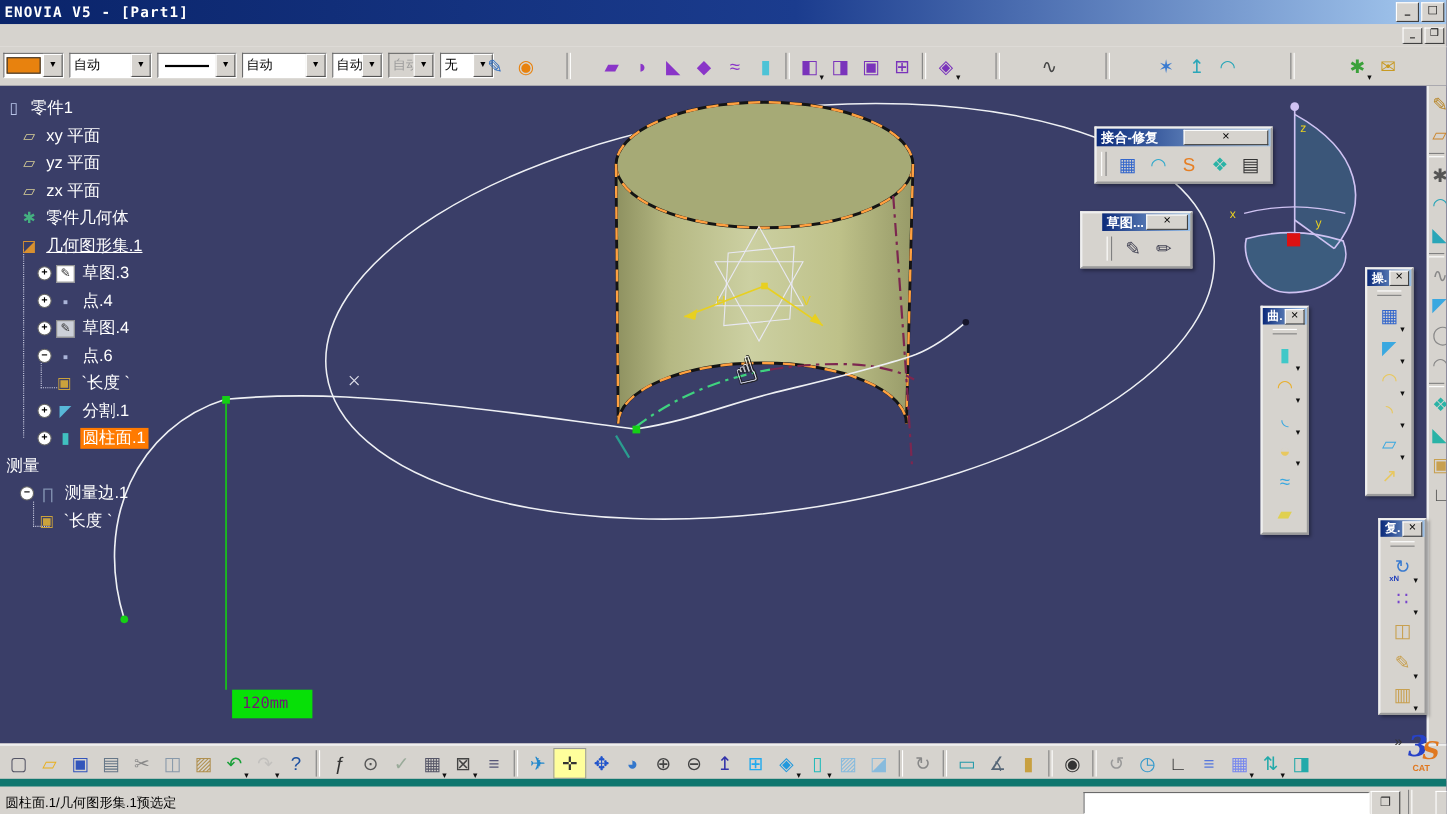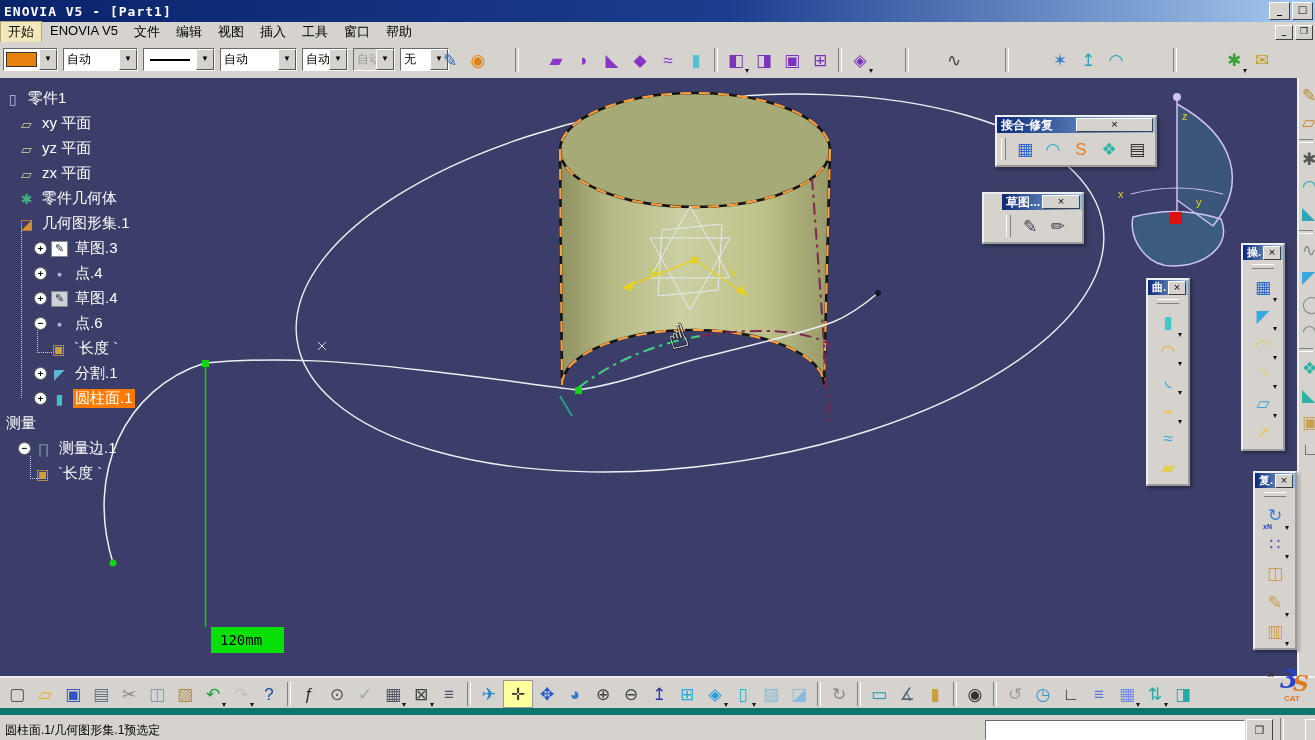--- a/index.html
+++ b/index.html
@@ -48,25 +48,25 @@
   
   #tree{position:absolute;left:4px;top:8px;color:#fff;font-size:15px;z-index:3;}
   .trow{height:25px;display:flex;align-items:center;white-space:nowrap;}
   .exp{width:11px;height:11px;border-radius:50%;background:#fff;border:1px solid #666;color:#000;
     font:bold 9px/11px "DejaVu Sans Mono",monospace;text-align:center;margin-right:4px;flex:none;}
   .ti{width:17px;height:16px;margin-right:5px;display:flex;align-items:center;justify-content:center;
     font-size:14px;flex:none;}
   .ti.boxed{background:#fff;border:1px solid #888;width:15px;height:14px;font-size:11px;}
   .tlabel{padding:0 2px;}
   .tlabel.sel{background:#ff7a00;color:#fff;}
-  .tlabel.ul{}
+  .tlabel.ul{text-decoration:underline;}
   .tline{position:absolute;border-color:#c8cadf;z-index:2;}
   
   #dimlabel{position:absolute;left:211px;top:549px;width:73px;height:26px;background:#07e007;
-    color:#000000;font:14px "DejaVu Sans Mono",monospace;line-height:26px;padding-left:9px;box-sizing:border-box;z-index:4;}
+    color:#701a75;font:14px "DejaVu Sans Mono",monospace;line-height:26px;padding-left:9px;box-sizing:border-box;z-index:4;}
   
   #cursor{position:absolute;left:668px;top:240px;font-size:32px;color:#fff;
     text-shadow:1px 1px 0 #222,-1px 1px 0 #222,1px -1px 0 #222;transform:rotate(-18deg);z-index:6;}
   
   .palette{position:absolute;background:#d6d3ce;border:2px outset #efefef;z-index:8;box-shadow:2px 2px 3px rgba(0,0,0,.35);}
   .ptitle{height:16px;background:linear-gradient(90deg,#0b2a7a,#9cc1e8);color:#fff;
     font:bold 12px "Liberation Sans",sans-serif;display:flex;align-items:center;padding:0 2px 0 4px;}
   .ptitle span{flex:1;white-space:nowrap;overflow:hidden;}
   .pclose{width:13px;height:12px;background:#d6d3ce;border:1px solid;border-color:#fff #404040 #404040 #fff;
     color:#000;font:9px/10px "DejaVu Sans",sans-serif;text-align:center;flex:none;}
@@ -108,31 +108,20 @@
 
 <div id="titlebar">
   <span class="ttl">ENOVIA V5 - [Part1]</span>
   <span class="wbtns">
     <span class="wbtn">_</span>
     <span class="wbtn">□</span>
   </span>
 </div>
 
 <div id="menubar">
-  <span id="menuitems" style="display:flex;">
-      <span class="mitem active">开始</span>
-      <span class="mitem">ENOVIA V5</span>
-      <span class="mitem">文件</span>
-      <span class="mitem">编辑</span>
-      <span class="mitem">视图</span>
-      <span class="mitem">插入</span>
-      <span class="mitem">工具</span>
-      <span class="mitem">窗口</span>
-      <span class="mitem">帮助</span>
-    </span>
   <span class="wbtns">
     <span class="wbtn">_</span>
     <span class="wbtn">❐</span>
   </span>
 </div>
 
 <div id="toolbar-top">
   <div id="gprops">
       <span class="combo" style="width: 53px;">
         <span class="swatchbox" style="background: rgb(232, 130, 14);"></span>

